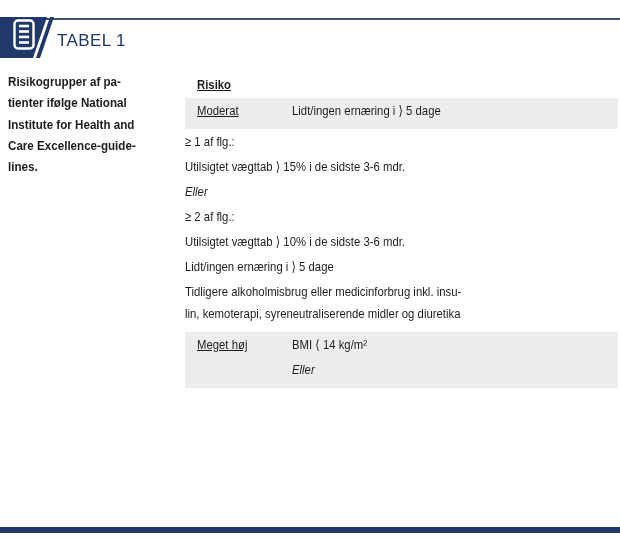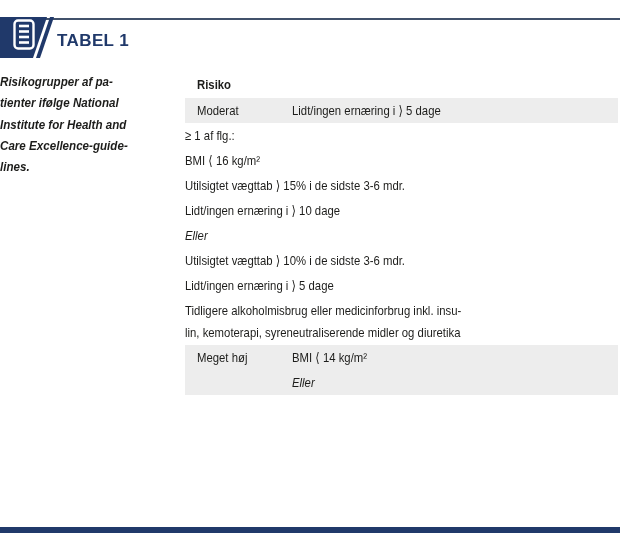--- a/index.html
+++ b/index.html
@@ -3,32 +3,32 @@
 <meta charset="utf-8">
 <style>
   html,body{margin:0;padding:0;background:#fff;}
   .page{
     position:relative;width:620px;height:539px;background:#fff;overflow:hidden;
     font-family:"Liberation Sans","DejaVu Sans",sans-serif;color:#1d1d1b;
   }
   .top-rule{position:absolute;top:18px;left:0;width:620px;height:2px;background:#41516b;}
   .banner-svg{position:absolute;top:17px;left:0;}
   .tag-title{
-    position:absolute;left:57px;top:31px;font-size:17px;font-weight:bold;
+    position:absolute;left:57px;top:31px;font-size:17px;font-weight:normal;
     color:#20396a;letter-spacing:.4px;white-space:nowrap;
   }
-  .caption{position:absolute;left:0;top:71px;width:184px;font-weight:bold;font-size:13.5px;line-height:21.3px;font-style:italic;}
+  .caption{position:absolute;left:8px;top:71px;width:184px;font-weight:bold;font-size:13.5px;line-height:21.3px;}
   .caption .cline{white-space:nowrap;transform:scaleX(.86);transform-origin:0 50%;}
   .table{position:absolute;left:185px;top:74px;width:433px;font-size:13.5px;}
   .thead{display:flex;margin-bottom:2px;}
   .hb{font-weight:bold;}
-  .row{display:flex;padding:2px 0 1px;}
+  .row{display:flex;padding:2px 0 7px;}
   .row.shaded{background:#ededed;}
   .cell{box-sizing:border-box;}
-  .cell.risk{width:107px;padding-left:12px;flex:none;}
+  .cell.risk{width:107px;padding-left:12px;flex:none;text-decoration:underline;}
   .cell.desc{flex:1;min-width:0;padding-right:4px;}
   .tline{line-height:22px;white-space:nowrap;transform:scaleX(.84);transform-origin:0 50%;}
   .item{margin:0 0 3px;}
   .item:last-child{margin-bottom:0;}
   .italic{font-style:italic;}
   .bottom-bar{position:absolute;left:0;top:527px;width:620px;height:6px;background:#20396a;}
 </style>
 </head>
 <body>
 
@@ -74,30 +74,27 @@
               <div class="tline">Lidt/ingen ernæring i ⟩ 5 dage</div>
             </div>
           </div>
         </div>
         <div class="row">
           <div class="cell desc">
             <div class="item">
               <div class="tline">≥ 1 af flg.:</div>
             </div>
             <div class="item">
-              <div class="tline">BMI ⟨ 16 kg/m²</div>
-            </div>
-            <div class="item">
               <div class="tline">Utilsigtet vægttab ⟩ 15% i de sidste 3-6 mdr.</div>
             </div>
             <div class="item">
-              <div class="tline">Lidt/ingen ernæring i ⟩ 10 dage</div>
+              <div class="tline italic">Eller</div>
             </div>
             <div class="item">
-              <div class="tline italic">Eller</div>
+              <div class="tline">≥ 2 af flg.:</div>
             </div>
             <div class="item">
               <div class="tline">Utilsigtet vægttab ⟩ 10% i de sidste 3-6 mdr.</div>
             </div>
             <div class="item">
               <div class="tline">Lidt/ingen ernæring i ⟩ 5 dage</div>
             </div>
             <div class="item">
               <div class="tline">Tidligere alkoholmisbrug eller medicinforbrug inkl. insu-</div>
               <div class="tline">lin, kemoterapi, syreneutraliserende midler og diuretika</div>

